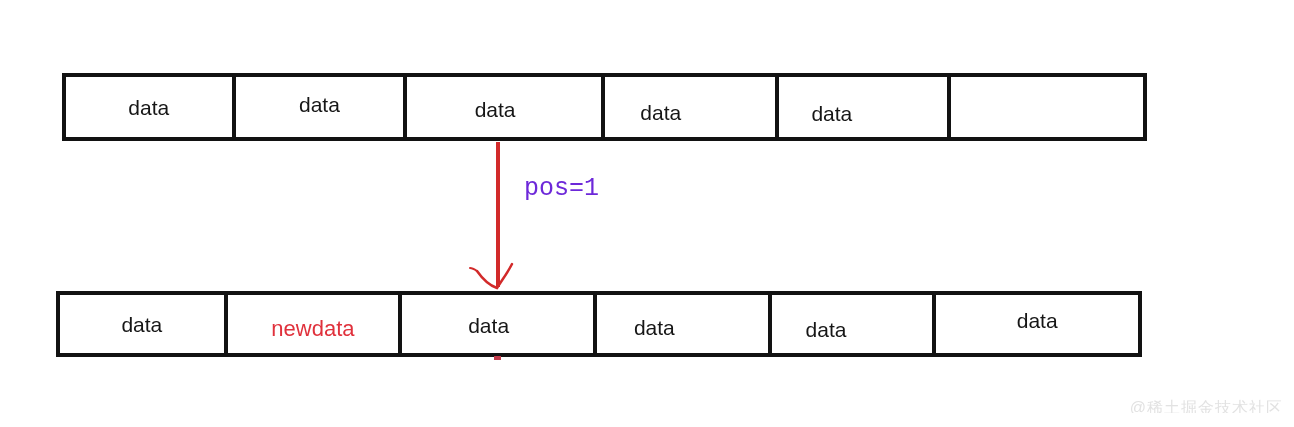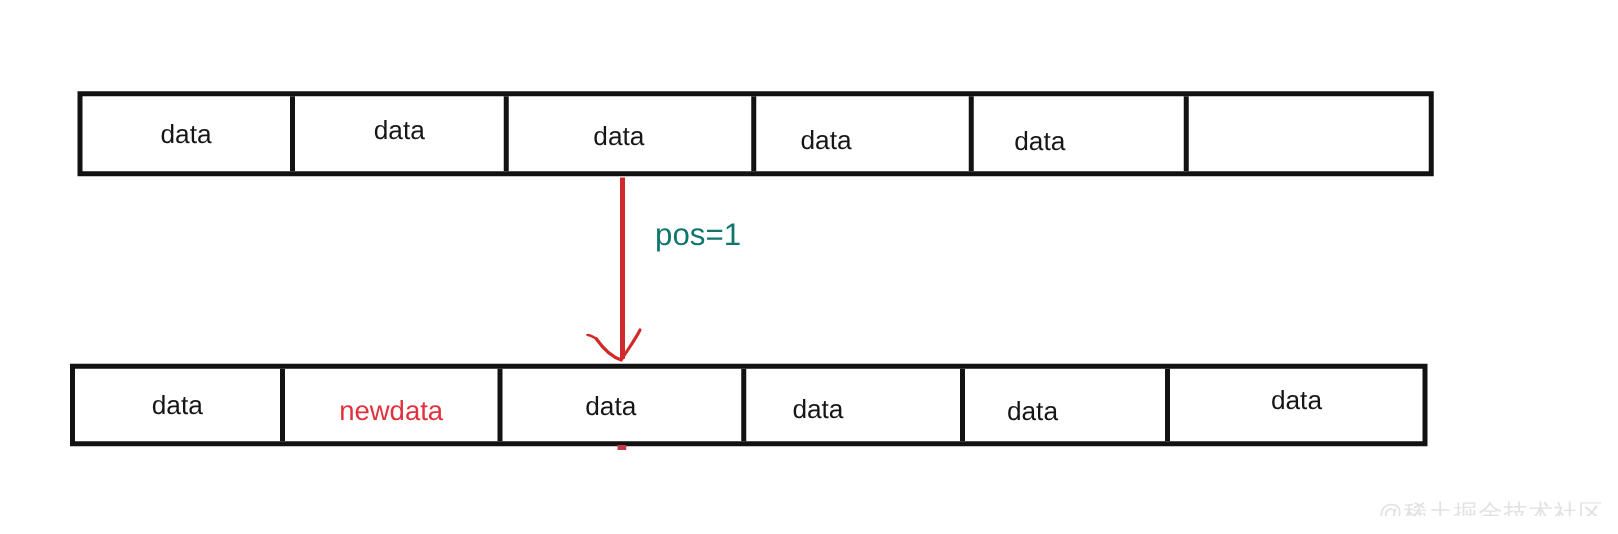--- a/index.html
+++ b/index.html
@@ -80,40 +80,41 @@
     left: 455px;
     top: 141px;
     width: 170px;
     height: 150px;
   }
   .arrow-label {
     position: absolute;
     left: 524px;
     top: 174px;
     font-size: 25px;
-    color: #0f766e;
+    color: #6d28d9;
     white-space: nowrap;
+    font-family: Liberation Mono, monospace;
   }
 
   
   .red-speck {
     position: absolute;
     left: 494px;
     top: 356px;
     width: 7px;
     height: 4px;
     background: #c13a4a;
   }
 
   
   .watermark {
     position: absolute;
     right: 11px;
     top: 398px;
-    font-size: 19px;
+    font-size: 16px;
     letter-spacing: 1px;
     color: #e2e2e2;
     white-space: nowrap;
   }
 </style>
 </head>
 <body>
 
 <div id="canvas">
 

